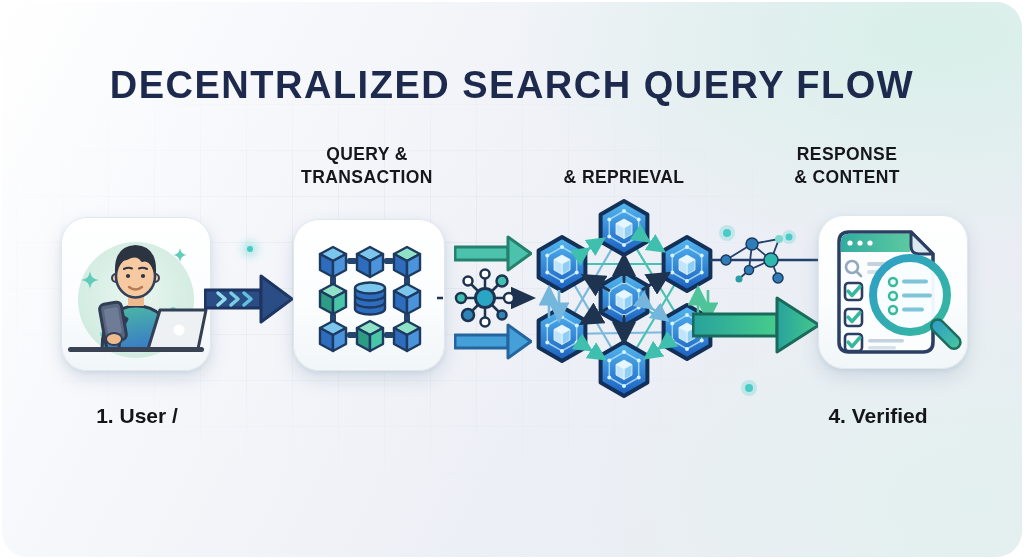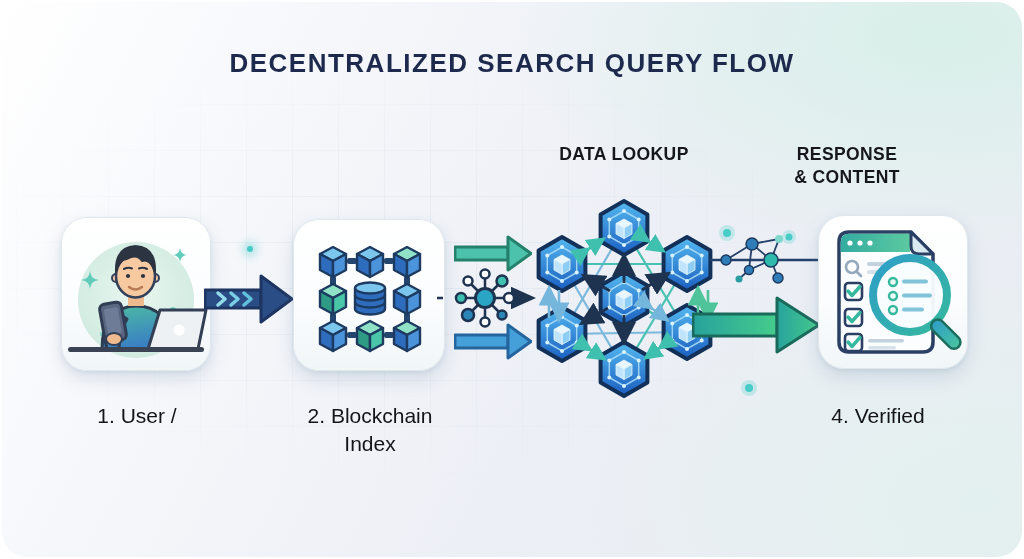--- a/index.html
+++ b/index.html
@@ -18,52 +18,57 @@
   .grid-overlay{
     position:absolute;inset:0;pointer-events:none;
     background-image:
       linear-gradient(rgba(148,172,200,.14) 1px, transparent 1px),
       linear-gradient(90deg, rgba(148,172,200,.14) 1px, transparent 1px);
     background-size:46px 46px;background-position:14px 10px;
     -webkit-mask-image:radial-gradient(ellipse 55% 50% at 38% 48%, #000 0%, transparent 80%);
     mask-image:radial-gradient(ellipse 55% 50% at 38% 48%, #000 0%, transparent 80%);
   }
   .title{
-    position:absolute;left:0;right:0;top:46px;margin:0;text-align:center;
-    font-size:26px;font-weight:800;letter-spacing:1.5px;color:#1d2a4d;
+    position:absolute;left:0;right:0;top:46px;margin:16px;text-align:center;
+    font-size:38px;font-weight:800;letter-spacing:1.5px;color:#1d2a4d;
   }
   .colhead{
     position:absolute;top:141px;width:222px;text-align:center;
     font-size:17.5px;font-weight:bold;line-height:23px;letter-spacing:.4px;color:#15171c;
   }
   .card{
     position:absolute;border-radius:26px;
     background:linear-gradient(180deg,#ffffff 0%,#fbfdfe 55%,#f1f6f8 100%);
     border:1.5px solid #e0e8ee;
     box-shadow:0 8px 18px rgba(110,135,165,.22), 0 2px 4px rgba(110,135,165,.12);
   }
   .card svg{position:absolute;inset:0;}
   .stage-label{
     position:absolute;top:400px;width:222px;text-align:center;
-    font-size:21px;font-weight:normal;line-height:28px;color:#141519;
+    font-size:21px;font-weight:bold;line-height:28px;color:#141519;
   }
   .conn{position:absolute;}
   .glow{position:absolute;border-radius:50%;background:#45cac6;
         box-shadow:0 0 9px 4px rgba(80,205,200,.45);}
 </style>
 </head>
 <body>
 
 <div class="frame">
   <div class="grid-overlay"></div>
 
   <h1 class="title">DECENTRALIZED SEARCH QUERY FLOW</h1>
 
+  <div class="colhead" style="left:254px">
+    <span>QUERY &amp;</span><br>
+    <span>TRANSACTION</span>
+  </div>
   <div class="colhead" style="left:511px">
-    <span>DATA LOOKUP</span><br>
+    <br>
+    <span>&amp; REPRIEVAL</span>
   </div>
   <div class="colhead" style="left:734px">
     <span>RESPONSE</span><br>
     <span>&amp; CONTENT</span>
   </div>
 
   <div class="card" style="left:59px;top:215px;width:148px;height:152px">
     <svg viewBox="0 0 148 152">
       <defs>
         <radialGradient id="u-circ" cx="50%" cy="45%" r="60%">
@@ -391,23 +396,19 @@
           <rect x="83" y="91.5" width="22" height="4" rx="2" fill="#7fc4d8"></rect>
         </g>
         <rect x="112" y="104" width="13" height="36" rx="6.5" transform="rotate(-45 118 110)" fill="url(#d-handle)" stroke="#1d6e5e" stroke-width="2.5"></rect>
       </g>
     </svg>
   </div>
 
   <div class="stage-label" style="left:24px">
     <span>1. User /</span><br>
   </div>
-  <div class="stage-label" style="left:257px">
-    <span>2. Blockchain</span><br>
-    <span>Index</span>
-  </div>
   <div class="stage-label" style="left:511px">
     <br>
   </div>
   <div class="stage-label" style="left:765px">
     <span>4. Verified</span><br>
   </div>
 </div>
 
 </body></html>

